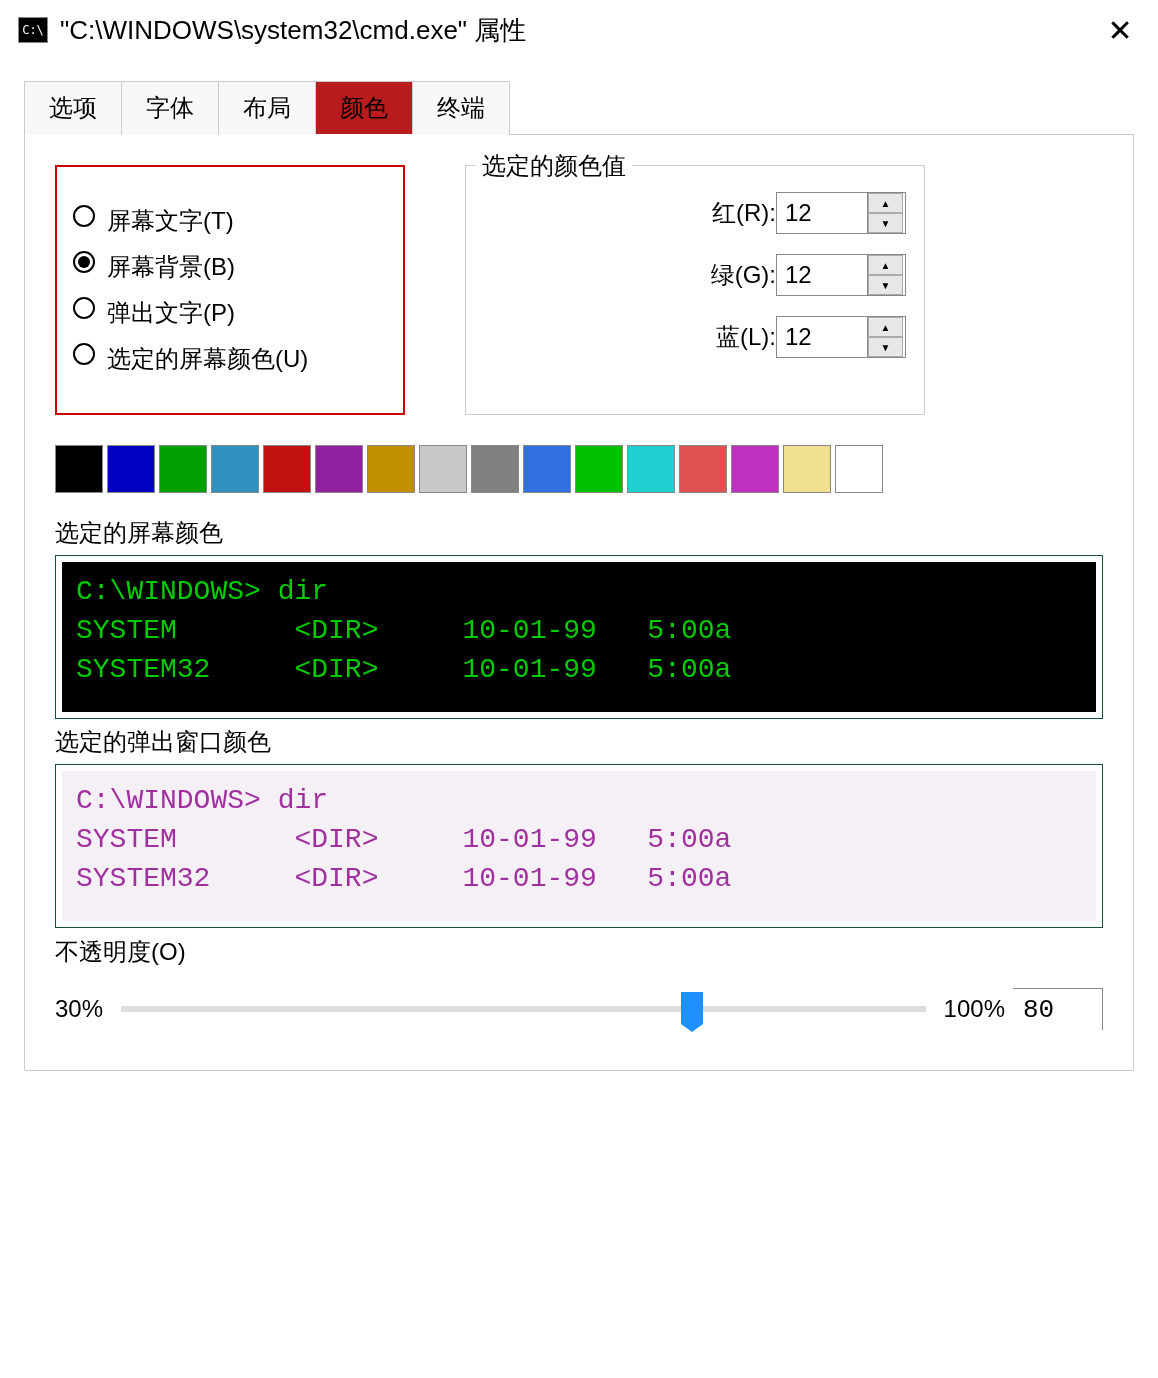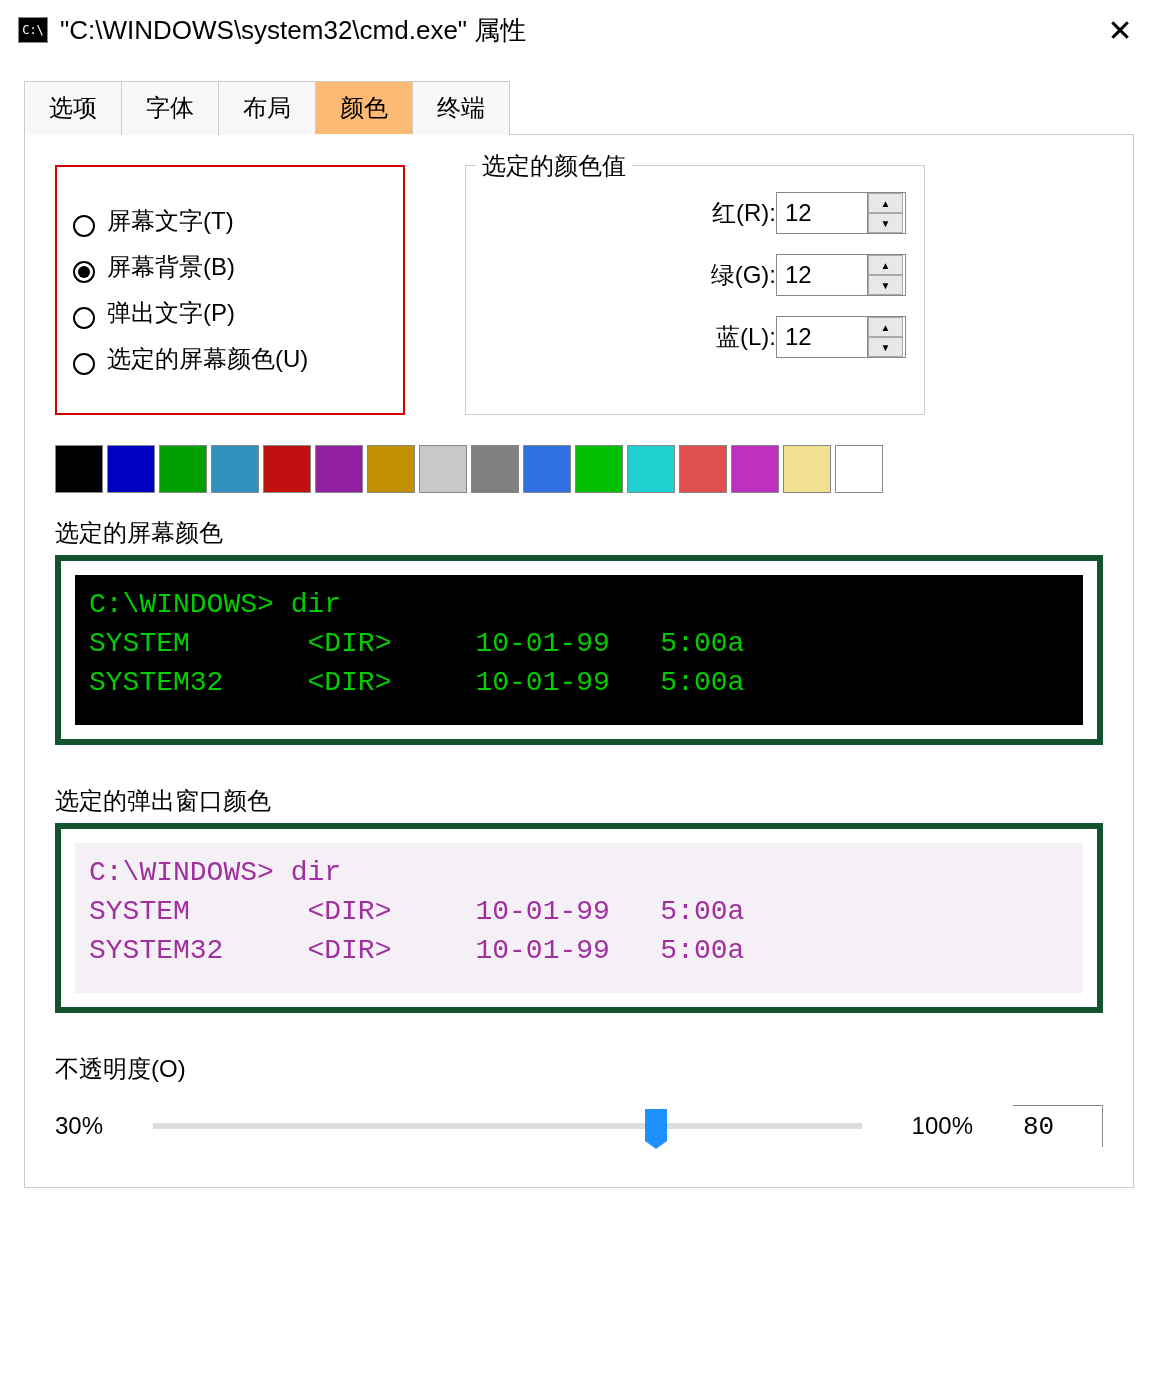--- a/index.html
+++ b/index.html
@@ -60,21 +60,21 @@
   border: 1px solid #ccc;
   border-bottom: none;
   background: #fff;
   margin-right: -1px;
   cursor: pointer;
   position: relative;
   top: 1px;
   font-size: 24px;
 }
 .tab.active {
-  background: #fdba74;
+  background: #b91c1c;
   border-bottom: 1px solid #fff;
   z-index: 2;
 }
 .tab:not(.active) {
   background: #f8f8f8;
 }
 .tab-content {
   border: 1px solid #ccc;
   border-top: none;
   padding: 30px 30px 40px 30px;
@@ -85,21 +85,21 @@
   gap: 60px;
   margin-bottom: 30px;
 }
 .radio-group {
   border: 2px solid #d00000;
   padding: 24px 40px 24px 16px;
   width: 350px;
 }
 .radio-item {
   display: flex;
-  align-items: flex-end;
+  align-items: flex-start;
   margin: 14px 0;
   cursor: pointer;
 }
 .radio-circle {
   width: 22px;
   height: 22px;
   border: 2px solid #000;
   border-radius: 50%;
   margin-right: 12px;
   display: flex;
@@ -166,28 +166,28 @@
   gap: 4px;
   margin-bottom: 24px;
 }
 .swatch {
   width: 48px;
   height: 48px;
   border: 1px solid #888;
   cursor: pointer;
 }
 .preview-section {
-  margin-bottom: 40px;
+  margin-bottom: 7px;
 }
 .preview-label {
   margin-bottom: 6px;
 }
 .preview-box {
-  border: 6px solid #14532d;
-  padding: 14px;
+  border: 1px solid #14532d;
+  padding: 6px;
 }
 .preview-terminal {
   font-family: "Consolas", "Courier New", monospace;
   font-size: 28px;
   padding: 10px 14px;
   height: 150px;
   overflow: hidden;
   white-space: pre;
   line-height: 1.4;
 }
@@ -199,21 +199,21 @@
   background: #f5f0f5;
   color: #a030a0;
 }
 .opacity-section {
   margin-top: 8px;
 }
 .opacity-row {
   display: flex;
   align-items: center;
   margin-top: 20px;
-  gap: 40px;
+  gap: 8px;
 }
 .slider-track {
   flex: 1;
   height: 6px;
   background: #ddd;
   position: relative;
   margin: 0 10px;
 }
 .slider-thumb {
   position: absolute;

